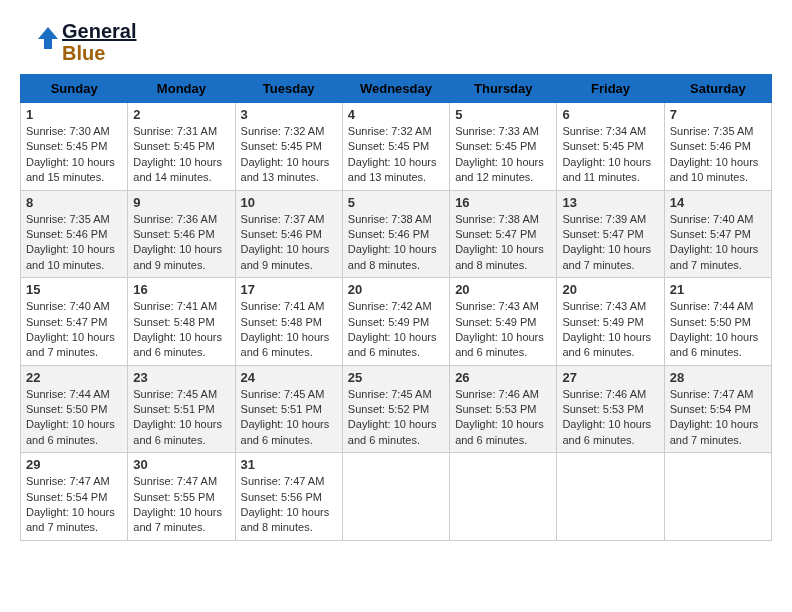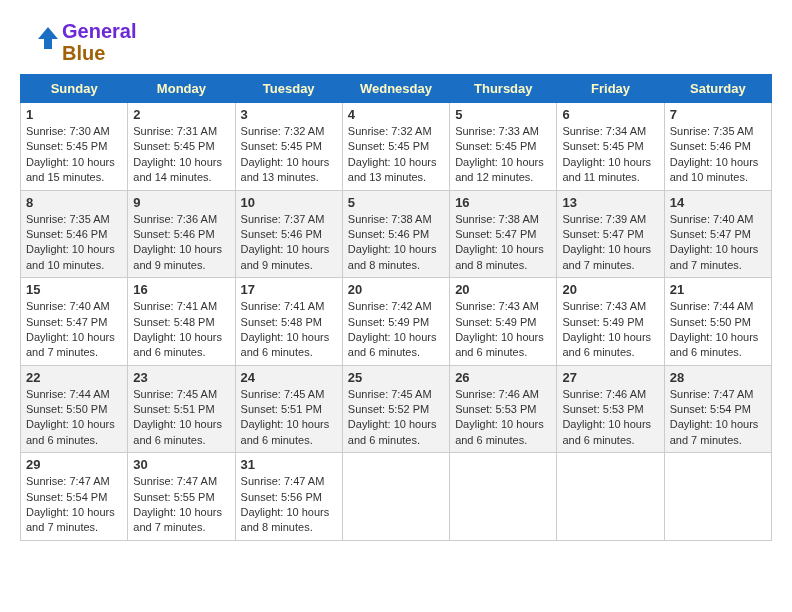--- a/index.html
+++ b/index.html
@@ -32,21 +32,21 @@
       font-size: 16px;
       color: #555;
     }
     .calendar-table {
       width: 100%;
       border-collapse: collapse;
       table-layout: fixed;
     }
     .calendar-table th {
       background-color: #1a6fc4;
-      color: #fef9c3;
+      color: #000000;
       text-align: center;
       padding: 6px 4px;
       font-size: 13px;
       font-weight: bold;
       border: 1px solid #1a6fc4;
     }
     .calendar-table td {
       border: 1px solid #ccc;
       vertical-align: top;
       padding: 4px 5px;
@@ -77,21 +77,21 @@
 
 <div class="header-area">
   <div class="logo">
   <div style="display:flex;flex-direction:column;align-items:flex-start;">
     <div style="display:flex;align-items:center;">
       <svg width="38" height="38" viewBox="0 0 38 38">
         <rect x="0" y="0" width="38" height="38" fill="white"></rect>
         <polygon points="28,4 38,16 32,16 32,26 24,26 24,16 18,16" fill="#1a6fc4"></polygon>
       </svg>
       <div style="margin-left:4px;">
-        <div style="font-size:20px;font-weight:bold;color:#6d28d9;line-height:1.1;">General</div>
+        <div style="font-size:20px;font-weight:bold;color:#0f172a;line-height:1.1;text-decoration:underline;">General</div>
         <div style="font-size:20px;font-weight:bold;color:#a16207;line-height:1.1;">Blue</div>
       </div>
     </div>
   </div>
 </div>
   <div class="title-area">
     <div class="month-title"></div>
     <div class="location-title"></div>
   </div>
 </div>

